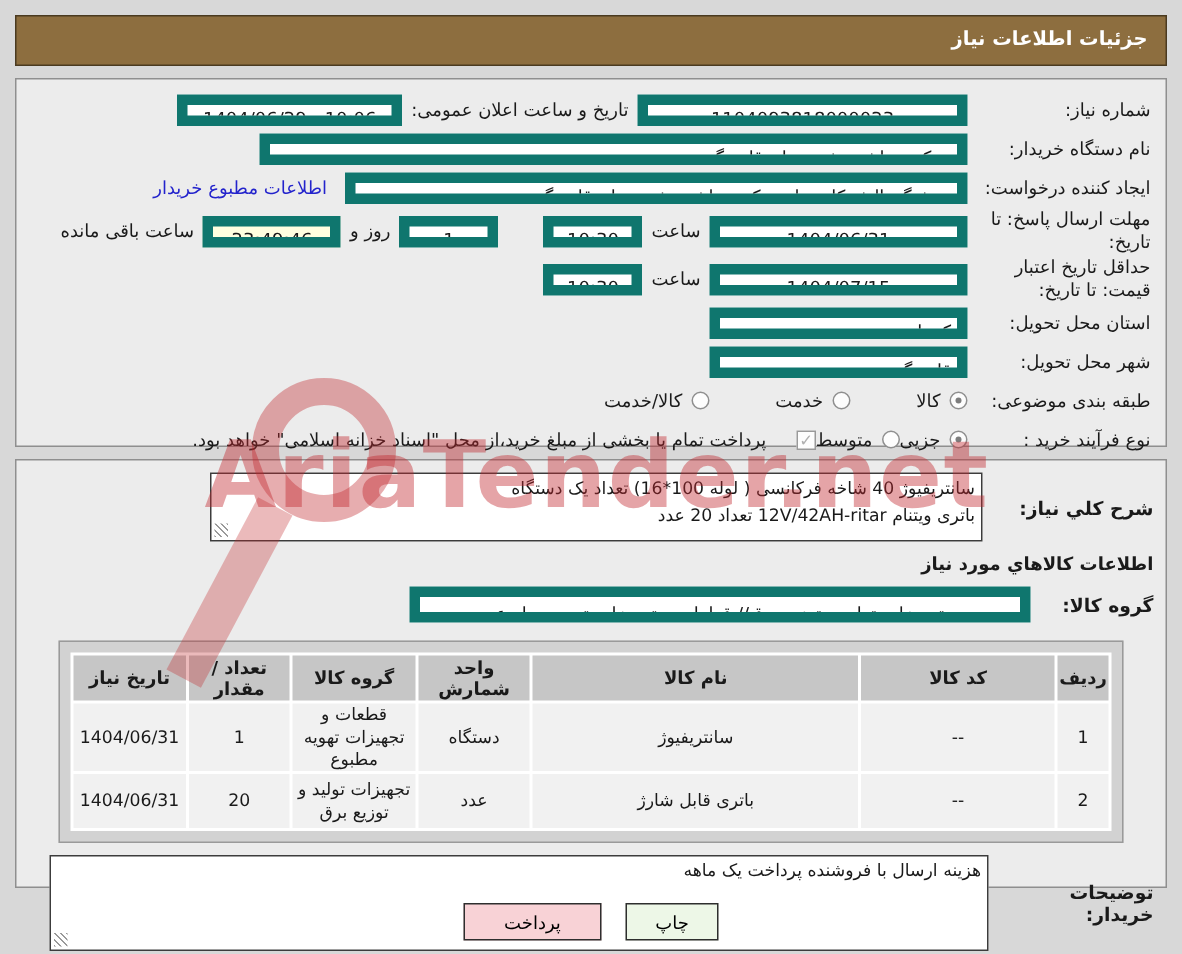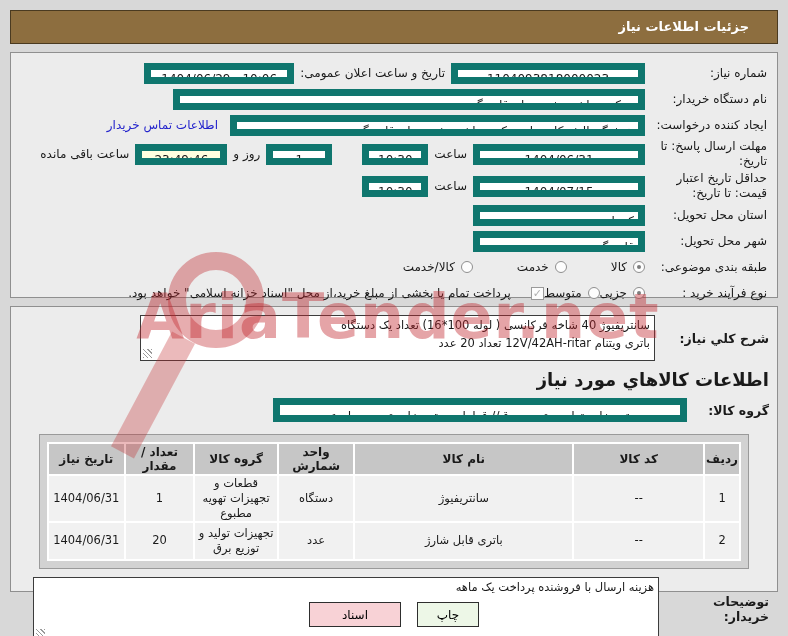--- a/index.html
+++ b/index.html
@@ -10,38 +10,38 @@
     font-family: "DejaVu Sans", sans-serif;
     font-size: 12px;
     color: #1a1a1a;
     direction: rtl;
     overflow: hidden;
   }
   .titlebar {
     position: absolute; top: 10px; right: 10px; left: 10px; height: 34px;
     background: #8d6e3f; border: 1px solid #4a3a20;
     color: #fff; font-weight: bold; font-size: 13px;
-    line-height: 32px; padding-right: 28px;
+    line-height: 32px; padding-right: 12px;
   }
   .panel {
     position: absolute; right: 10px; left: 10px;
     background: #ececec; border: 1px solid #8f8f8f;
   }
   .panel1 { top: 52px; height: 246px; padding: 7px 6px 4px 6px; }
   .panel2 { top: 306px; height: 286px; padding: 4px 0; }
   .frow { display: flex; align-items: center; min-height: 26px; }
   .frow.tall { min-height: 32px; }
   .lbl { width: 126px; padding-right: 4px; line-height: 1.25; flex: none; }
   .fld {
     background: #fff; border: 7px solid #0f766e; height: 21px;
     line-height: 19px; padding: 0 4px; overflow: hidden; white-space: nowrap;
   }
   .center { text-align: center; }
   .ltr { direction: ltr; }
-  .w185 { width: 194px; } .w150 { width: 150px; } .w472 { width: 472px; }
+  .w185 { width: 220px; } .w150 { width: 150px; } .w472 { width: 472px; }
   .w415 { width: 415px; } .w172 { width: 172px; } .w66 { width: 66px; }
   .w92 { width: 92px; background: #ffffe0; }
   .sep { margin-right: 14px; }
   .smalllbl { margin: 0 6px; flex: none; }
   .link { color: #2323cc; margin-right: 12px; cursor: pointer; }
   .radio {
     width: 12px; height: 12px; border-radius: 50%;
     border: 1px solid #8f8f8f; background: #fdfdfd;
     display: inline-block; position: relative; flex: none;
   }
@@ -63,21 +63,21 @@
   .desc-row .blabel { width: 122px; padding-right: 8px; flex: none; }
   .tarea {
     background: #fff; border: 1px solid #3c3c3c; position: relative;
     font-size: 11.5px; padding: 1px 4px; overflow: hidden;
   }
   .tarea::after {
     content: ""; position: absolute; left: 2px; bottom: 2px; width: 9px; height: 9px;
     background: repeating-linear-gradient(45deg, #9a9a9a 0 1px, transparent 1px 3px);
   }
   .desc-ta { width: 515px; height: 46px; line-height: 1.55; }
-  .goods-title { font-weight: bold; font-size: 18px; padding: 8px 8px 2px 0; }
+  .goods-title { font-weight: bold; font-size: 12px; padding: 8px 8px 2px 0; }
   .group-row { display: flex; align-items: center; margin-top: 6px; }
   .group-row .blabel { width: 90px; padding-right: 8px; flex: none; }
   .group-fld { width: 414px; height: 24px; line-height: 22px; text-align: center; }
   .table-wrap {
     margin: 12px 28px 0 28px; background: #d2d2d2;
     border: 1px solid #9a9a9a; padding: 7px;
   }
   table { width: 100%; border-collapse: separate; border-spacing: 2px; background: #fff; }
   th { background: #c6c6c6; font-size: 12px; font-weight: bold; height: 30px; text-align: center; }
   td { background: #f1f1f1; font-size: 11.5px; height: 36px; text-align: center; line-height: 1.3; }
@@ -127,21 +127,21 @@
   </div>
 
   <div class="frow">
     <div class="lbl">نام دستگاه خریدار:</div>
     <div class="fld w472">مرکز بهداشت شهرستان قلعه گنج</div>
   </div>
 
   <div class="frow">
     <div class="lbl">ایجاد کننده درخواست:</div>
     <div class="fld w415">هوشنگ پالش کارپرداز مرکز بهداشت شهرستان قلعه گنج</div>
-    <div class="link">اطلاعات تماس خریدار</div>
+    <div class="link">اطلاعات مطبوع خریدار</div>
   </div>
 
   <div class="frow tall">
     <div class="lbl">مهلت ارسال پاسخ: تا تاریخ:</div>
     <div class="fld w172 center ltr">1404/06/31</div>
     <div class="smalllbl">ساعت</div>
     <div class="fld w66 center ltr">10:30</div>
     <div class="smalllbl" style="width:18px"></div>
     <div class="fld w66 center ltr">1</div>
     <div class="smalllbl">روز و</div>
@@ -258,14 +258,14 @@
     </div>
   </div>
 </div>
 
 <div class="watermark-ring"></div>
 <div class="watermark-bar"></div>
 <div class="watermark-text">AriaTender.net</div>
 
 <div class="btnrow">
   <button class="btn btn-print">چاپ</button>
-  <button class="btn btn-back">اسناد</button>
+  <button class="btn btn-back">پرداخت</button>
 </div>
 
 </body></html>

